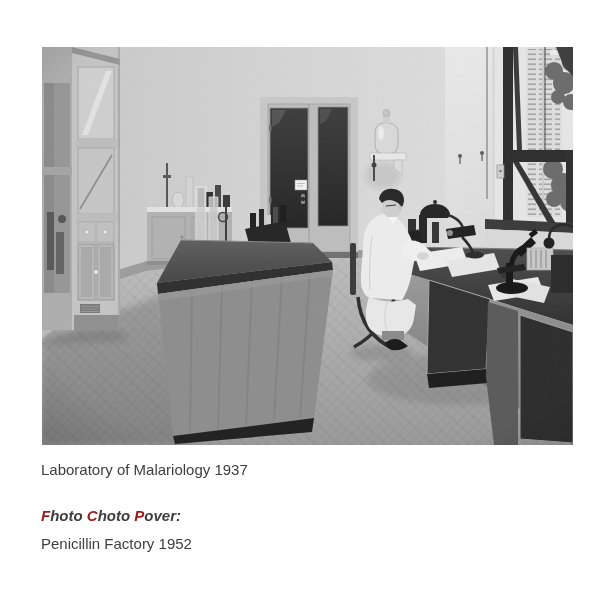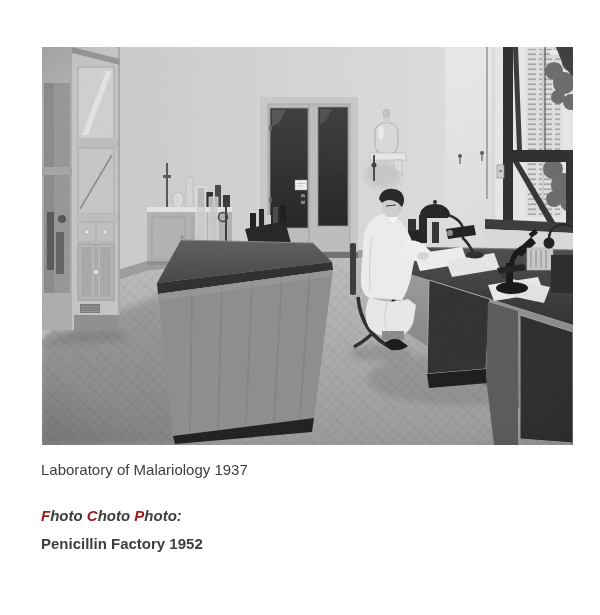--- a/index.html
+++ b/index.html
@@ -7,21 +7,21 @@
   }
   html,body{margin:0;padding:0;background:var(--page-bg);}
   .page{position:relative;width:600px;height:615px;background:var(--page-bg);overflow:hidden;
         font-family:"Liberation Sans", sans-serif;}
   .photo{position:absolute;left:42px;top:47px;width:531px;height:398px;}
   .photo svg{display:block;width:531px;height:398px;}
   .caption{position:absolute;left:41px;color:var(--text-color);font-size:15px;line-height:18px;white-space:pre;}
   .caption-lab{top:461px;}
   .caption-cover{top:507px;font-weight:bold;font-style:italic;}
   .caption-cover .accent{color:var(--accent-red);}
-  .caption-pen{top:535px;font-weight:bold;}
+  .caption-pen{top:535px;}
 </style>
 </head>
 <body>
 
 <div class="page">
 
   <div class="photo">
     <svg viewBox="0 0 531 398" xmlns="http://www.w3.org/2000/svg">
       <defs>
         <linearGradient id="wallGrad" x1="0" y1="0" x2="1" y2="0">
@@ -306,17 +306,17 @@
         <polygon points="131,389 272,371 270,385 133,397" fill="#1f1f1f"></polygon>
       </g>
 
       <rect x="0" y="0" width="531" height="398" fill="url(#vignette)"></rect>
       <rect x="0" y="0" width="531" height="398" filter="url(#grain)" opacity="0.05"></rect>
     </svg>
   </div>
 
   <div class="caption caption-lab">Laboratory of Malariology 1937</div>
 
-  <div class="caption caption-cover"><span class="accent">F</span><span>hoto </span><span class="accent">C</span><span>hoto </span><span class="accent">P</span><span>hoto:</span></div>
+  <div class="caption caption-cover"><span class="accent">F</span><span>hoto </span><span class="accent">C</span><span>hoto </span><span class="accent">P</span><span>over:</span></div>
 
   <div class="caption caption-pen">Penicillin Factory 1952</div>
 
 </div>
 
 </body></html>

